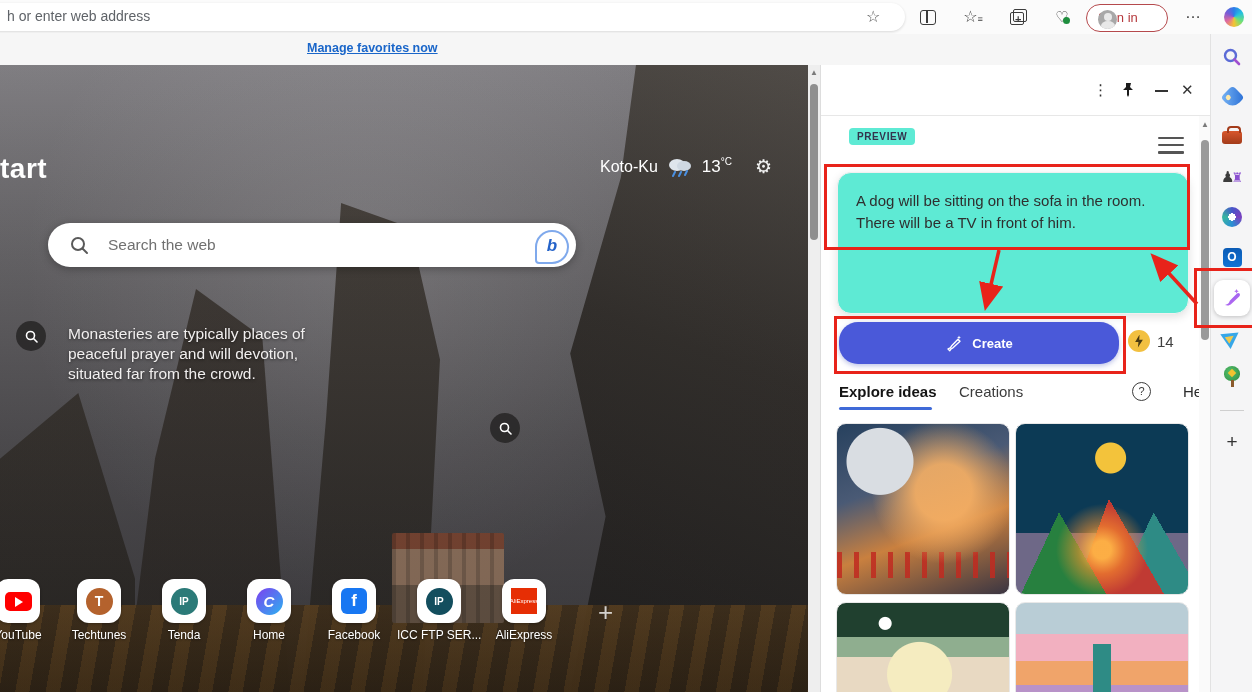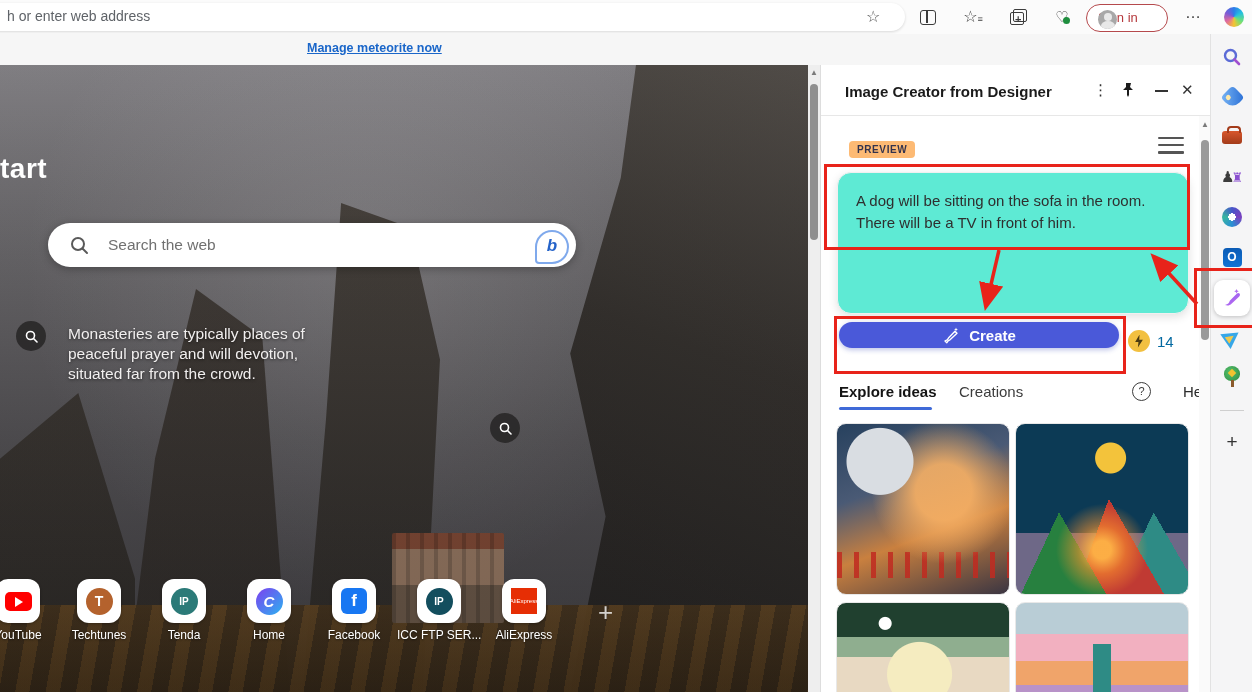--- a/index.html
+++ b/index.html
@@ -88,35 +88,35 @@
   .pgsb{left:808px;top:65px;width:12px;height:627px;background:#eeeeee;}
   .sbarrow{font-size:8px;color:#7a7a7a;text-align:center;width:12px;}
   .pgthumb{left:810px;top:84px;width:8px;height:156px;background:#8f8f8f;border-radius:4px;}
   
   .panel{left:820px;top:65px;width:390px;height:627px;background:#fff;border-left:1px solid #ddd;overflow:hidden;}
   .phead{position:absolute;left:0;top:0;width:390px;height:50px;background:#fff;border-bottom:1px solid #e7e7e7;}
   .ptitle{left:24px;top:18px;font-size:15px;font-weight:bold;color:#1b1b1b;}
   .kebab{left:272px;top:16px;font-size:15px;color:#333;}
   .minus{left:334px;top:25px;width:13px;height:2px;background:#333;}
   .closex{left:360px;top:16px;font-size:15px;color:#333;}
-  .pbadge{left:28px;top:76px;background:#fdba74;border-radius:4px;padding:3px 8px;
+  .pbadge{left:28px;top:63px;background:#5eead4;border-radius:4px;padding:3px 8px;
           font-size:10px;font-weight:bold;letter-spacing:.6px;color:#33334d;}
   .hamb{left:337px;top:72px;width:26px;}
   .hamb i{display:block;height:2.2px;background:#555;margin-bottom:5px;border-radius:1px;}
   .promptbox{left:16px;top:107px;width:350px;height:140px;background:#5eead4;border:1px solid #f0f0f0;
              border-radius:14px;box-shadow:0 3px 10px rgba(0,0,0,.12);}
   .prompttext{position:absolute;left:18px;top:17px;width:310px;font-size:15px;line-height:22px;color:#2f2f2f;}
-  .createbtn{left:18px;top:257px;width:280px;height:26px;border-radius:19px;background:#4a59d9;
+  .createbtn{left:18px;top:257px;width:280px;height:42px;border-radius:19px;background:#4a59d9;
              display:flex;align-items:center;justify-content:center;gap:9px;color:#fff;
-             font-size:15px;font-weight:bold;box-shadow:0 2px 5px rgba(40,60,180,.3);}
+             font-size:13px;font-weight:bold;box-shadow:0 2px 5px rgba(40,60,180,.3);}
   .coin{left:307px;top:265px;width:22px;height:22px;border-radius:50%;background:#f2c040;
         display:flex;align-items:center;justify-content:center;}
   .bolt{width:11px;height:13px;background:#4a3b12;
         clip-path:polygon(55% 0,15% 58%,45% 58%,40% 100%,85% 40%,52% 40%);}
-  .boostnum{left:336px;top:268px;font-size:15px;color:#0369a1;}
+  .boostnum{left:336px;top:268px;font-size:15px;color:#404040;}
   .tab-active{left:18px;top:318px;font-size:15px;font-weight:bold;color:#141414;}
   .tab{left:138px;top:318px;font-size:15px;color:#3c3c3c;}
   .tabline{left:18px;top:342px;width:93px;height:3px;background:#3f6ad8;border-radius:2px;}
   .helpq{left:311px;top:317px;width:17px;height:17px;border:1.4px solid #3c3c3c;border-radius:50%;
          font-size:11px;color:#3c3c3c;text-align:center;line-height:17px;}
   .helplabel{left:336px;top:318px;font-size:15px;color:#2b2b2b;margin-left:26px;}
   .thumb{position:absolute;width:172px;height:170px;border-radius:10px;border:1px solid #e8e8e8;}
   .th1{background:
     radial-gradient(circle at 25% 22%, #d9dde2 0 33px, rgba(217,221,226,0) 34px),
     radial-gradient(circle at 62% 40%, rgba(247,176,100,.9) 0 28px, rgba(247,176,100,0) 72px),
@@ -200,33 +200,45 @@
       <span class="abs avatar">
           <i></i>
           <u></u>
         </span>
     </div>
     <div class="abs tbico" style="left:1182px;top:3px;">…</div>
     <div class="abs copilot" style="left:1224px;top:7px;"></div>
   </div>
 
   <div class="abs favbar"></div>
-  <div class="abs favlink">Manage meteorite now</div>
+  <div class="abs favlink">Manage favorites now</div>
 
   <div class="abs main">
     <div class="rock rock-right"></div>
     <div class="rock rock-center"></div>
     <div class="rock rock-left"></div>
     <div class="rock rock-farleft"></div>
     <div class="abs forest"></div>
     <div class="abs monastery"></div>
     <div class="abs dimmer"></div>
 
     <div class="abs startlogo">tart</div>
 
+    <div class="abs weather">
+      <span class="wloc">Koto-Ku</span>
+      <svg width="26" height="20" viewBox="0 0 26 20">
+        <ellipse cx="10" cy="8" rx="8" ry="6" fill="#dfe5ec"></ellipse>
+        <ellipse cx="17" cy="9" rx="7" ry="5" fill="#cfd8e2"></ellipse>
+        <path d="M8 15l-2 4" stroke="#4a90e2" stroke-width="2" stroke-linecap="round"></path>
+        <path d="M14 15l-2 4" stroke="#4a90e2" stroke-width="2" stroke-linecap="round"></path>
+        <path d="M20 14l-2 4" stroke="#4a90e2" stroke-width="2" stroke-linecap="round"></path>
+      </svg>
+      <span class="wtemp"><span>13</span><span class="wunit">°C</span></span>
+      <span class="gear" style="margin-left:14px;">⚙</span>
+    </div>
 
     <div class="searchbar abs">
       <svg class="sb-mag" width="19" height="19" viewBox="0 0 19 19">
         <circle cx="8" cy="8" r="6" fill="none" stroke="#595959" stroke-width="2"></circle>
         <line x1="12.5" y1="12.5" x2="17" y2="17" stroke="#595959" stroke-width="2" stroke-linecap="round"></line>
       </svg>
       <span class="sb-ph">Search the web</span>
       <span class="bingb">b</span>
     </div>
 
@@ -297,21 +309,20 @@
 
   </div>
 
   <div class="abs pgsb">
     <div class="sbarrow" style="margin-top:3px;">▲</div>
   </div>
   <div class="abs pgthumb"></div>
 
   <div class="abs panel">
     <div class="phead">
-      <span class="abs ptitle">Image Creator from Designer</span>
       <span class="abs kebab">⋮</span>
       <svg class="abs" style="left:300px;top:17px;" width="14" height="16" viewBox="0 0 14 16">
         <path d="M5 1h5l-1 4 3 3H8v5l-1 2-1-2V8H2l3-3z" fill="#1b1b1b"></path>
       </svg>
       <span class="abs minus"></span>
       <span class="abs closex">✕</span>
     </div>
 
     <span class="abs pbadge">PREVIEW</span>
     <div class="abs hamb">

